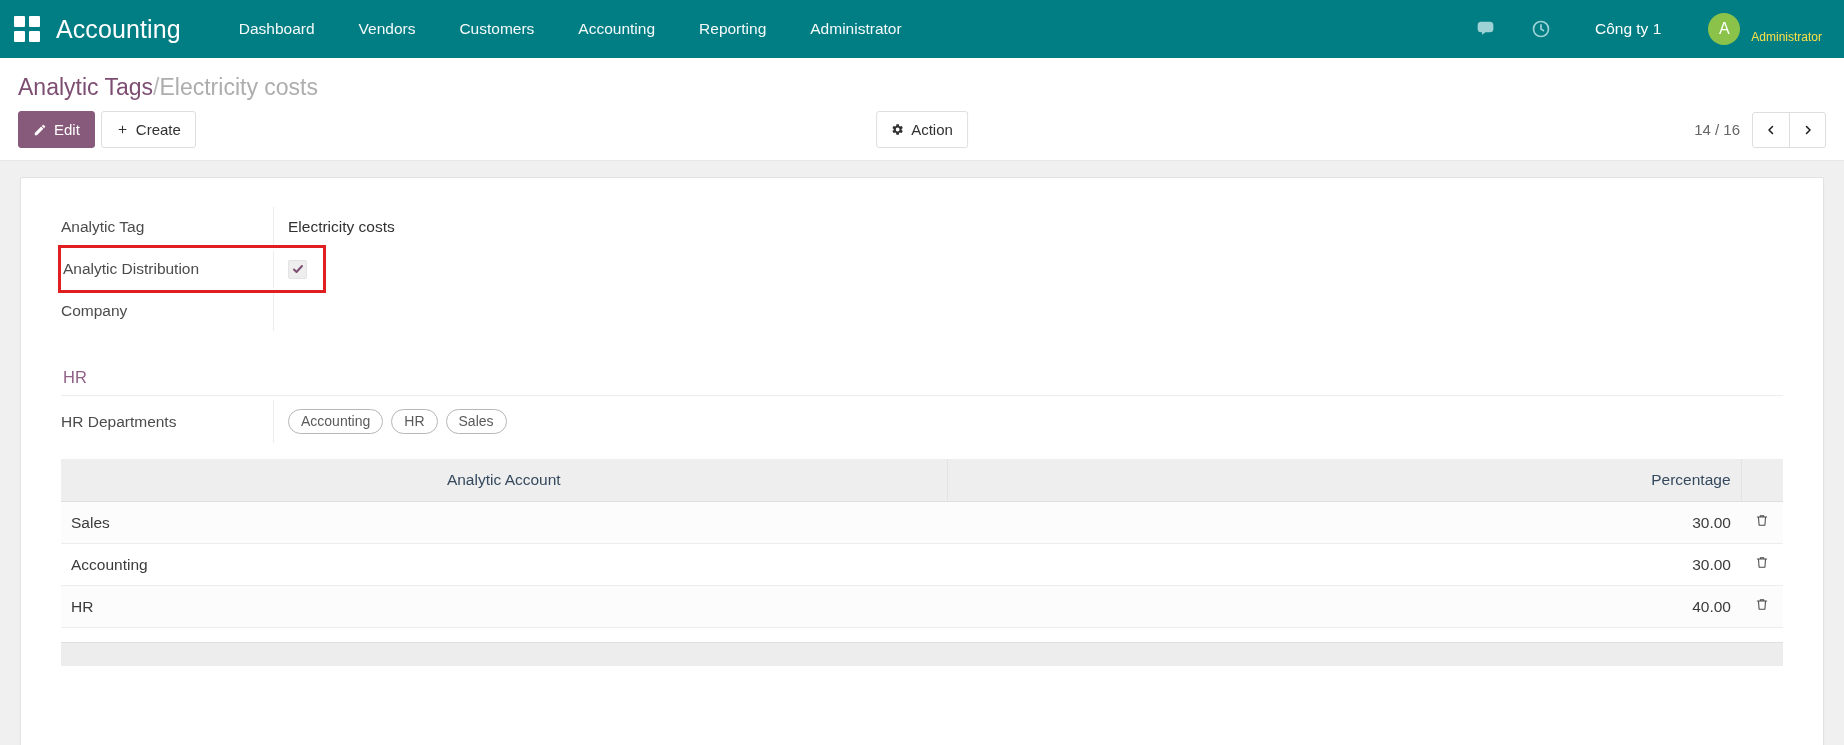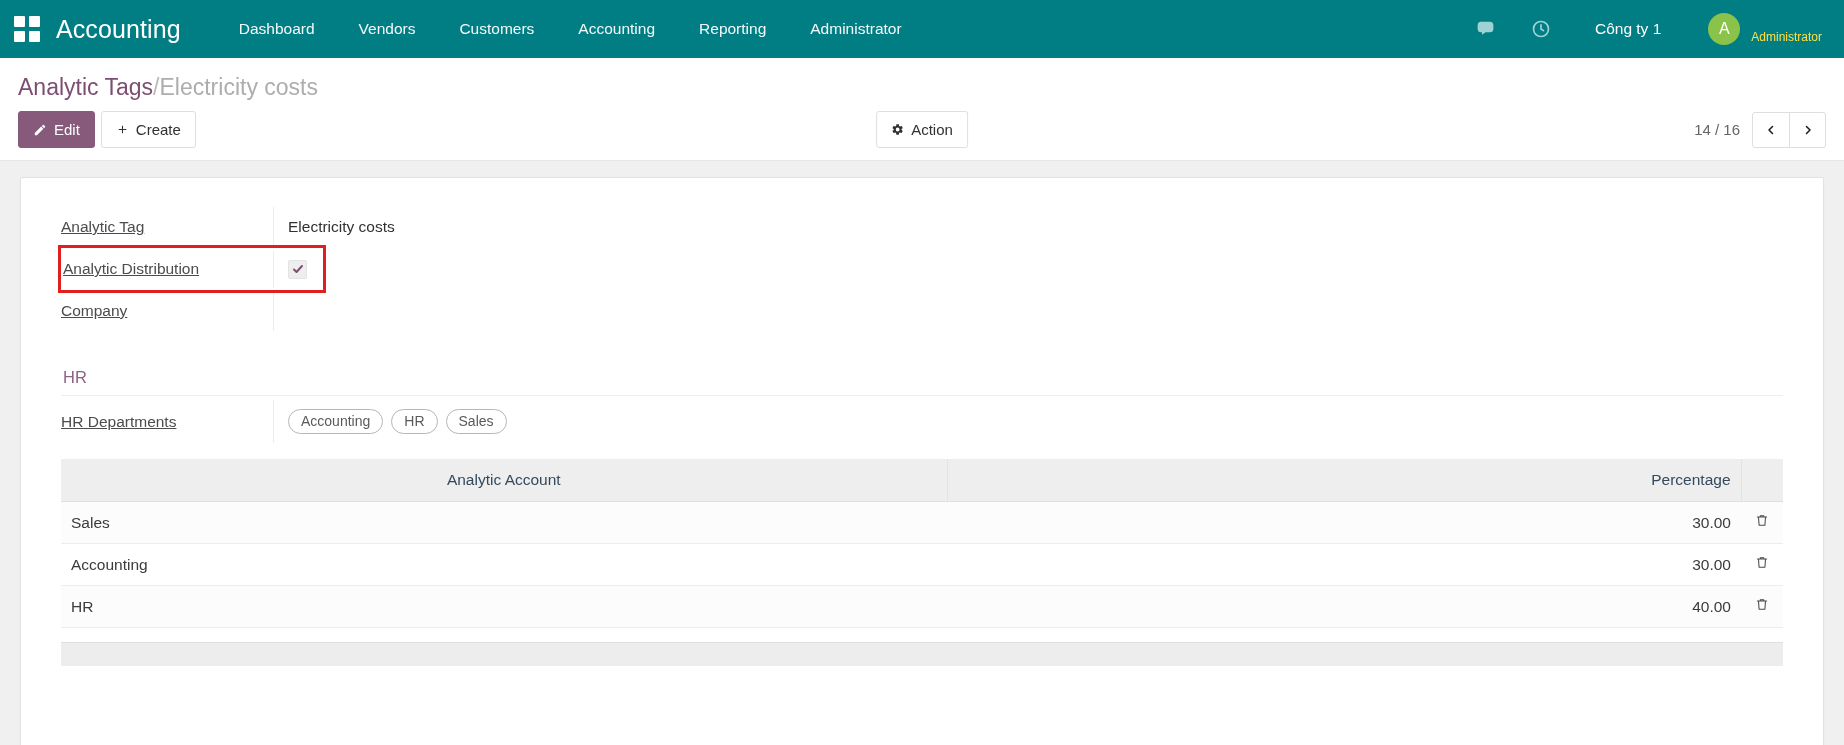--- a/index.html
+++ b/index.html
@@ -215,21 +215,20 @@
     align-items: center;
     min-height: 42px;
   }
   .field-label {
     width: 212px;
     flex: none;
     font-size: 15.5px;
     color: #4c4c4c;
     font-weight: 400;
     padding-right: 12px;
-    text-decoration: underline;
   }
   .field-value {
     flex: 1;
     font-size: 15.5px;
     color: #313131;
     border-left: 1px solid #ededed;
     padding: 9px 0 9px 14px;
     min-height: 40px;
     display: flex;
     align-items: center;

